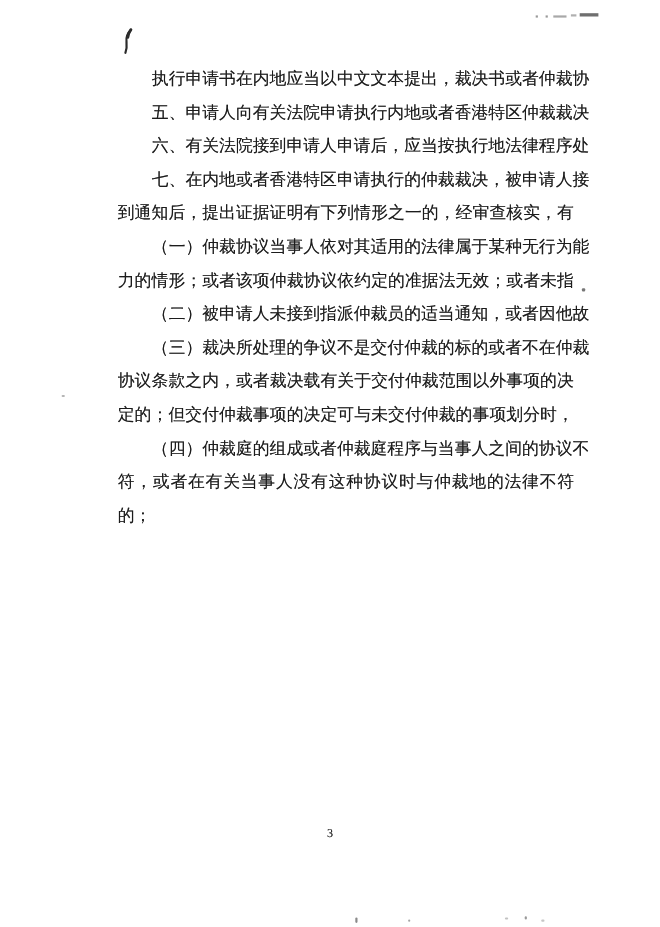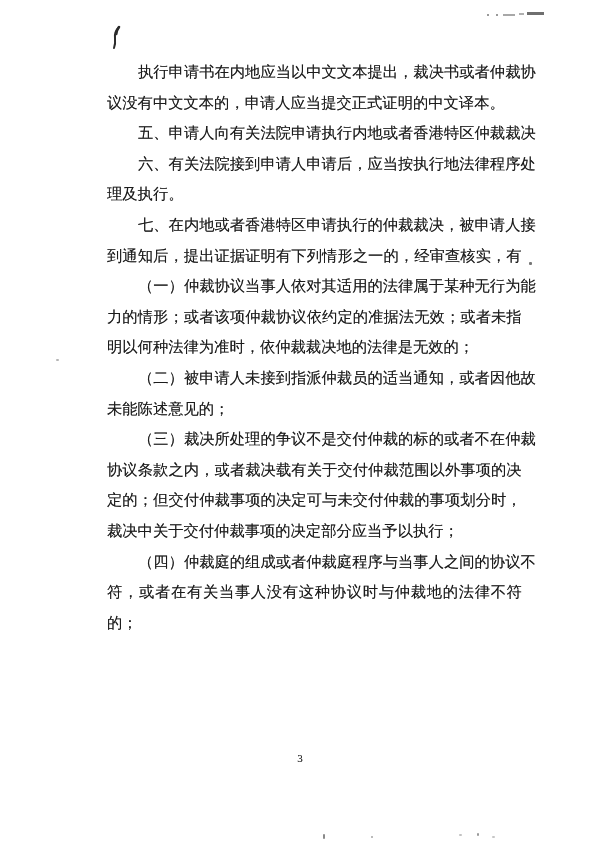--- a/index.html
+++ b/index.html
@@ -94,21 +94,20 @@
           <span>，</span>
           <span>裁</span>
           <span>决</span>
           <span>书</span>
           <span>或</span>
           <span>者</span>
           <span>仲</span>
           <span>裁</span>
           <span>协</span>
         </div>
-        <div class="line">议没有中文文本的，申请人应当提交正式证明的中文译本。</div>
       </div>
       <div class="para">
         <div class="line just ind">
           <span>五</span>
           <span>、</span>
           <span>申</span>
           <span>请</span>
           <span>人</span>
           <span>向</span>
           <span>有</span>
@@ -155,21 +154,20 @@
           <span>按</span>
           <span>执</span>
           <span>行</span>
           <span>地</span>
           <span>法</span>
           <span>律</span>
           <span>程</span>
           <span>序</span>
           <span>处</span>
         </div>
-        <div class="line">理及执行。</div>
       </div>
       <div class="para">
         <div class="line just ind">
           <span>七</span>
           <span>、</span>
           <span>在</span>
           <span>内</span>
           <span>地</span>
           <span>或</span>
           <span>者</span>
@@ -274,21 +272,20 @@
           <span>据</span>
           <span>法</span>
           <span>无</span>
           <span>效</span>
           <span>；</span>
           <span>或</span>
           <span>者</span>
           <span>未</span>
           <span>指</span>
         </div>
-        <div class="line">明以何种法律为准时，依仲裁裁决地的法律是无效的；</div>
       </div>
       <div class="para">
         <div class="line just ind">
           <span>（</span>
           <span>二</span>
           <span>）</span>
           <span>被</span>
           <span>申</span>
           <span>请</span>
           <span>人</span>
@@ -305,21 +302,20 @@
           <span>当</span>
           <span>通</span>
           <span>知</span>
           <span>，</span>
           <span>或</span>
           <span>者</span>
           <span>因</span>
           <span>他</span>
           <span>故</span>
         </div>
-        <div class="line">未能陈述意见的；</div>
       </div>
       <div class="para">
         <div class="line just ind">
           <span>（</span>
           <span>三</span>
           <span>）</span>
           <span>裁</span>
           <span>决</span>
           <span>所</span>
           <span>处</span>
@@ -394,21 +390,20 @@
           <span>仲</span>
           <span>裁</span>
           <span>的</span>
           <span>事</span>
           <span>项</span>
           <span>划</span>
           <span>分</span>
           <span>时</span>
           <span>，</span>
         </div>
-        <div class="line">裁决中关于交付仲裁事项的决定部分应当予以执行；</div>
       </div>
       <div class="para">
         <div class="line just ind">
           <span>（</span>
           <span>四</span>
           <span>）</span>
           <span>仲</span>
           <span>裁</span>
           <span>庭</span>
           <span>的</span>

